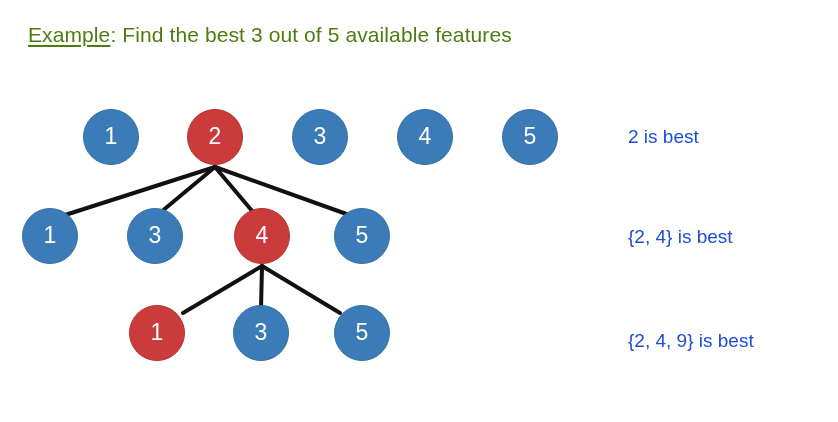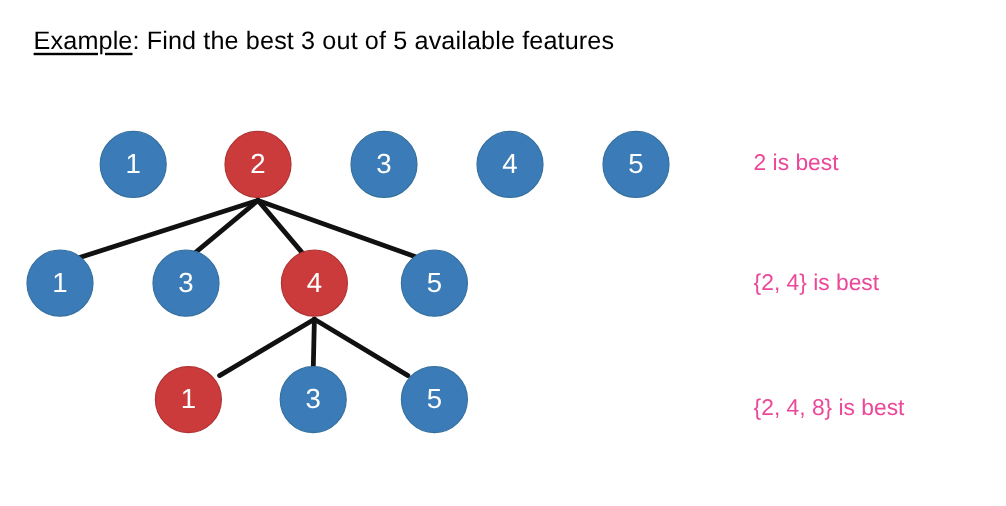--- a/index.html
+++ b/index.html
@@ -18,21 +18,21 @@
     background: #ffffff;
     overflow: hidden;
   }
   
   #title {
     position: absolute;
     left: 28px;
     top: 22px;
     font-size: 21px;
     line-height: 26px;
-    color: #000000;
+    color: #4d7c0f;
     white-space: pre;
     letter-spacing: 0.1px;
   }
   #title .kw {
     text-decoration: underline;
     text-underline-offset: 3px;
   }
   
   #graph {
     position: absolute;
@@ -70,21 +70,21 @@
     background: #CC3B3B;
     border: 1.5px solid #B03333;
   }
   .node span { position: relative; top: -1px; }
   
   .annot {
     position: absolute;
     left: 628px;
     font-size: 19px;
     line-height: 22px;
-    color: #ec4899;
+    color: #1d4ed8;
     white-space: pre;
   }
 </style>
 </head>
 <body>
 
 <div id="screen">
 
   <div id="title"><span class="kw">Example</span><span>: Find the best 3 out of 5 available features</span></div>
 
@@ -131,14 +131,14 @@
       <div class="node blue" style="left: 233px; top: 305px;">
         <span>3</span>
       </div>
       <div class="node blue" style="left: 334px; top: 305px;">
         <span>5</span>
       </div>
     </div>
 
 <div class="annot" style="top: 126px;">2 is best</div>
     <div class="annot" style="top: 226px; text-align: center;">{2, 4} is best</div>
-    <div class="annot" style="top: 330px;">{2, 4, 8} is best</div>
+    <div class="annot" style="top: 330px;">{2, 4, 9} is best</div>
   </div>
 
 </body></html>

